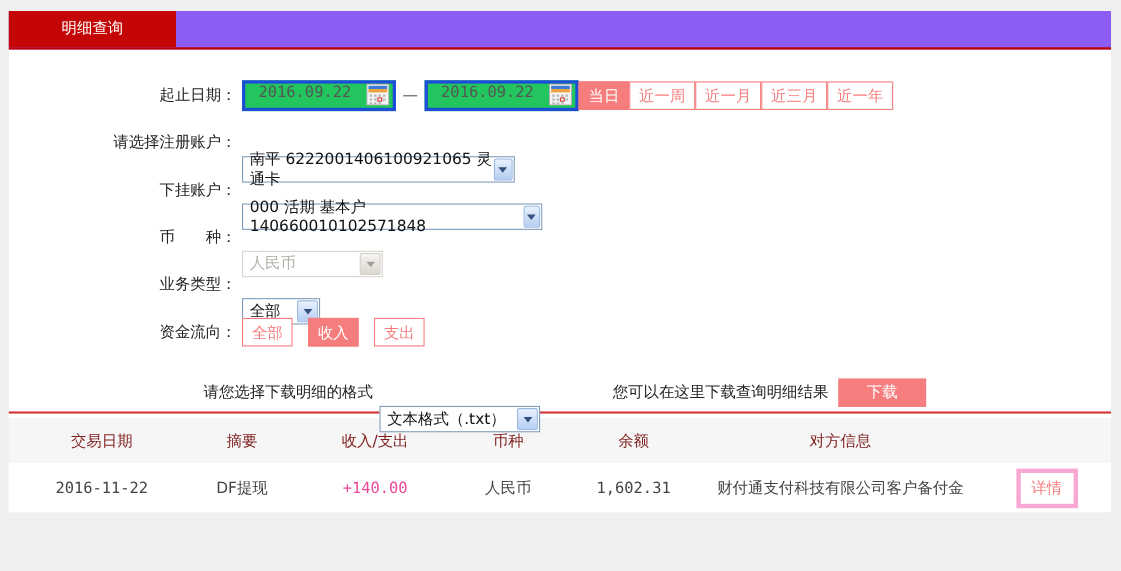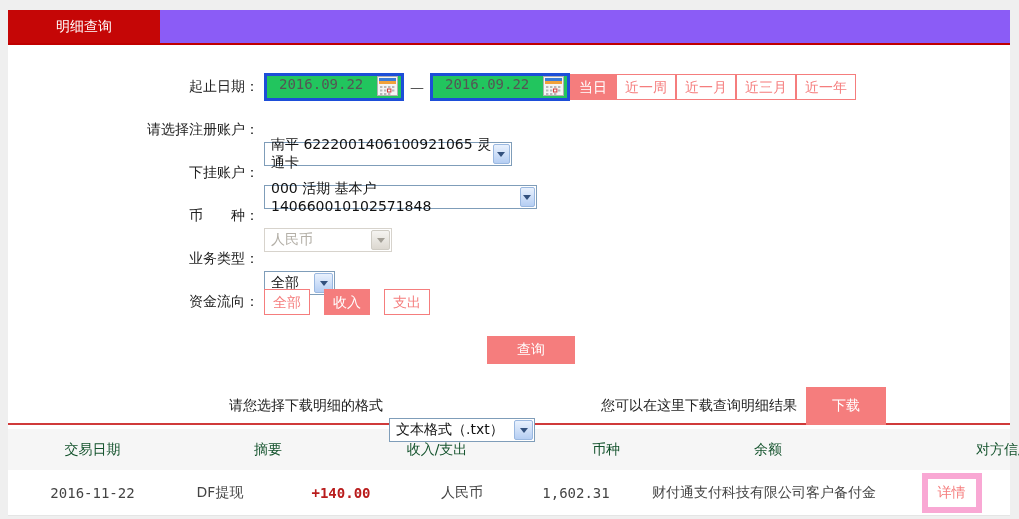--- a/index.html
+++ b/index.html
@@ -11,21 +11,21 @@
   }
   .page{padding:10px 9px 0 8px;}
   .content{background:#ffffff;}
   
   .tabbar{height:33px;border-bottom:2px solid #c00000;background:#8b5cf6;}
   .tab{
     display:inline-block;width:152px;height:33px;line-height:33px;
     background:#c50606;color:#fff;text-align:center;font-size:14px;cursor:pointer;
   }
   
-  .form{padding-top:29px;padding-left:44px;}
+  .form{padding-top:29px;}
   .form-row{display:flex;align-items:center;height:26px;margin-bottom:17px;}
   .form-label{width:207px;text-align:right;color:#222;flex:0 0 207px;white-space:pre;}
   .ctl{margin-left:5px;display:flex;align-items:center;}
   
   .date-input{
     width:122px;height:22px;border:3px solid #1d4ed8;background:#22c55e;
     display:flex;align-items:flex-start;padding-left:12px;box-sizing:content-box;cursor:text;
   }
   .date-text{color:#555;font-family:"DejaVu Sans Mono","Liberation Mono",monospace;font-size:14px;}
   .cal{margin-left:auto;margin-right:3px;cursor:pointer;display:flex;}
@@ -57,37 +57,37 @@
     display:block;margin:21px auto 0;width:88px;height:28px;border:none;
     background:#f57d7d;color:#fff;font-size:14px;cursor:pointer;
     font-family:"DejaVu Sans","Liberation Sans",sans-serif;
   }
   
   .dl-row{display:flex;align-items:center;height:26px;margin-top:29px;}
   .dl-label{margin-left:177px;color:#222;}
   .dl-select{width:138px;margin-left:6px;}
   .dl-hint{margin-left:66px;color:#222;}
   .dl-btn{
-    margin-left:9px;width:80px;height:38px;border:none;background:#f57d7d;color:#fff;
+    margin-left:9px;width:80px;height:26px;border:none;background:#f57d7d;color:#fff;
     font-size:14px;cursor:pointer;font-family:"DejaVu Sans","Liberation Sans",sans-serif;
   }
   
   .table-topline{height:2px;background:#d03a3a;margin-top:4px;}
   .tgrid{
     display:grid;grid-template-columns:145px 110px 132px 110px 118px 258px 1fr;
     padding-left:12px;align-items:center;
   }
-  .thead{height:41px;background:#f6f6f6;color:#14532d;margin-top:4px;gap:48px;}
+  .thead{height:41px;background:#f6f6f6;color:#7f1d1d;margin-top:4px;}
   .thead > div{text-align:center;}
   .trow{height:45px;background:#fff;border-bottom:1px solid #e5e5e5;color:#444;}
   .trow > div{text-align:center;}
   .num{font-family:"DejaVu Sans Mono","Liberation Mono",monospace;}
-  .amount{color:#b91c1c;font-weight:bold;}
+  .amount{color:#ec4899;}
   .detail-btn{
-    border:6px solid #f9a8d4;color:#f57d7d;background:#fff;padding:5px 10px;
+    border:4px solid #f9a8d4;color:#f57d7d;background:#fff;padding:5px 10px;
     font-size:14px;cursor:pointer;font-family:"DejaVu Sans","Liberation Sans",sans-serif;
   }
 </style>
 </head>
 <body>
 
 <div class="page">
   <div class="content">
 
     <div class="tabbar">
@@ -206,21 +206,20 @@
 
       <div class="form-row">
         <div class="form-label">资金流向：</div>
         <div class="ctl">
           <button class="sbtn flow-btn" style="margin-left:0;">全部</button>
           <button class="sbtn flow-btn active">收入</button>
           <button class="sbtn flow-btn">支出</button>
         </div>
       </div>
 
-      <button class="query-btn">查询</button>
 
       <div class="dl-row">
         <span class="dl-label">请您选择下载明细的格式</span>
         <div class="xp-select dl-select">
           <span>文本格式（.txt）</span>
           <span class="xp-arrow">
             <span class="chev"></span>
           </span>
         </div>
         <span class="dl-hint">您可以在这里下载查询明细结果</span>

